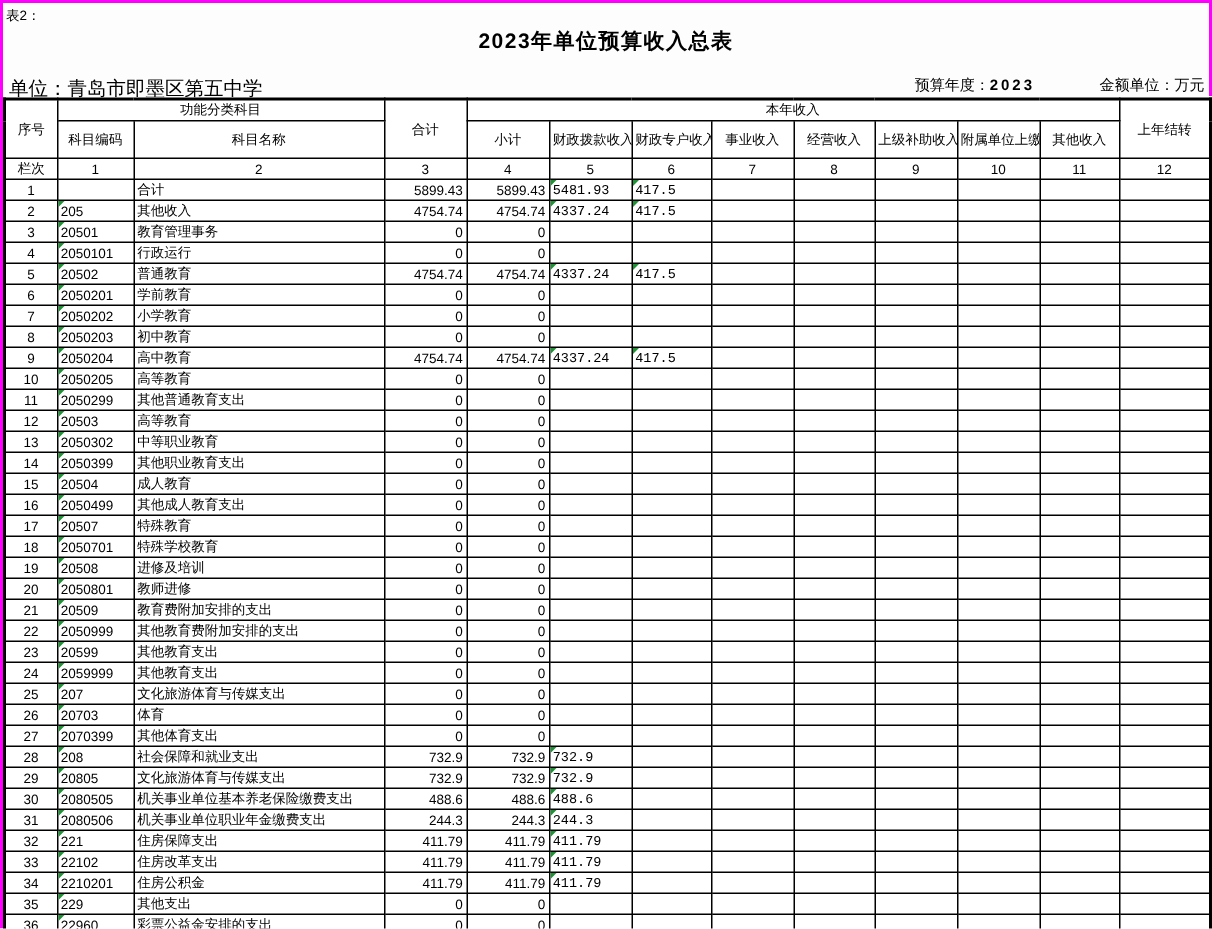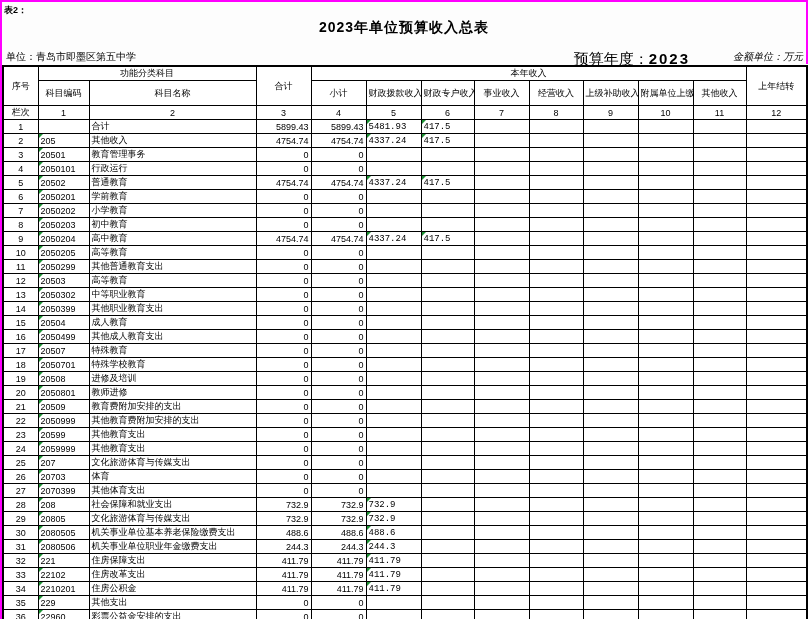--- a/index.html
+++ b/index.html
@@ -9,27 +9,27 @@
     overflow:hidden;
     background:#fdfdfd;
     color:#000;
     font-family:"Liberation Sans",sans-serif;
   }
   .strip{position:absolute;background:#ff00ff;z-index:5;}
   #strip-top{left:0;top:0;width:808px;height:2px;}
   #strip-left{left:0;top:0;width:2px;height:619px;}
   #strip-right{right:0;top:0;width:2px;height:64px;}
 
-  #sheet-label{position:absolute;left:4px;top:4px;font-size:9px;font-weight:bold;}
+  #sheet-label{position:absolute;left:4px;top:4px;font-size:9px;font-weight:normal;}
   #page-title{position:absolute;left:0;top:19px;width:100%;text-align:center;
     font-size:14px;font-weight:bold;letter-spacing:1px;}
-  #unit-line{position:absolute;left:6px;top:50px;font-size:10px;}
-  #budget-year-line{position:absolute;right:118px;top:50px;font-size:15px;}
+  #unit-line{position:absolute;left:6px;top:50px;font-size:13px;}
+  #budget-year-line{position:absolute;right:118px;top:50px;font-size:10px;}
   #budget-year-line b{letter-spacing:2px;}
-  #amount-unit-line{position:absolute;right:5px;top:50px;font-size:10px;font-style:italic;}
+  #amount-unit-line{position:absolute;right:5px;top:50px;font-size:10px;}
 
   table#budget-table{
     position:absolute;left:2px;top:65px;width:804px;
     border-collapse:collapse;table-layout:fixed;
     border:2px solid #000;
     background:#fff;
   }
   #budget-table th,#budget-table td{
     border:1px solid #000;
     padding:0 2px;

